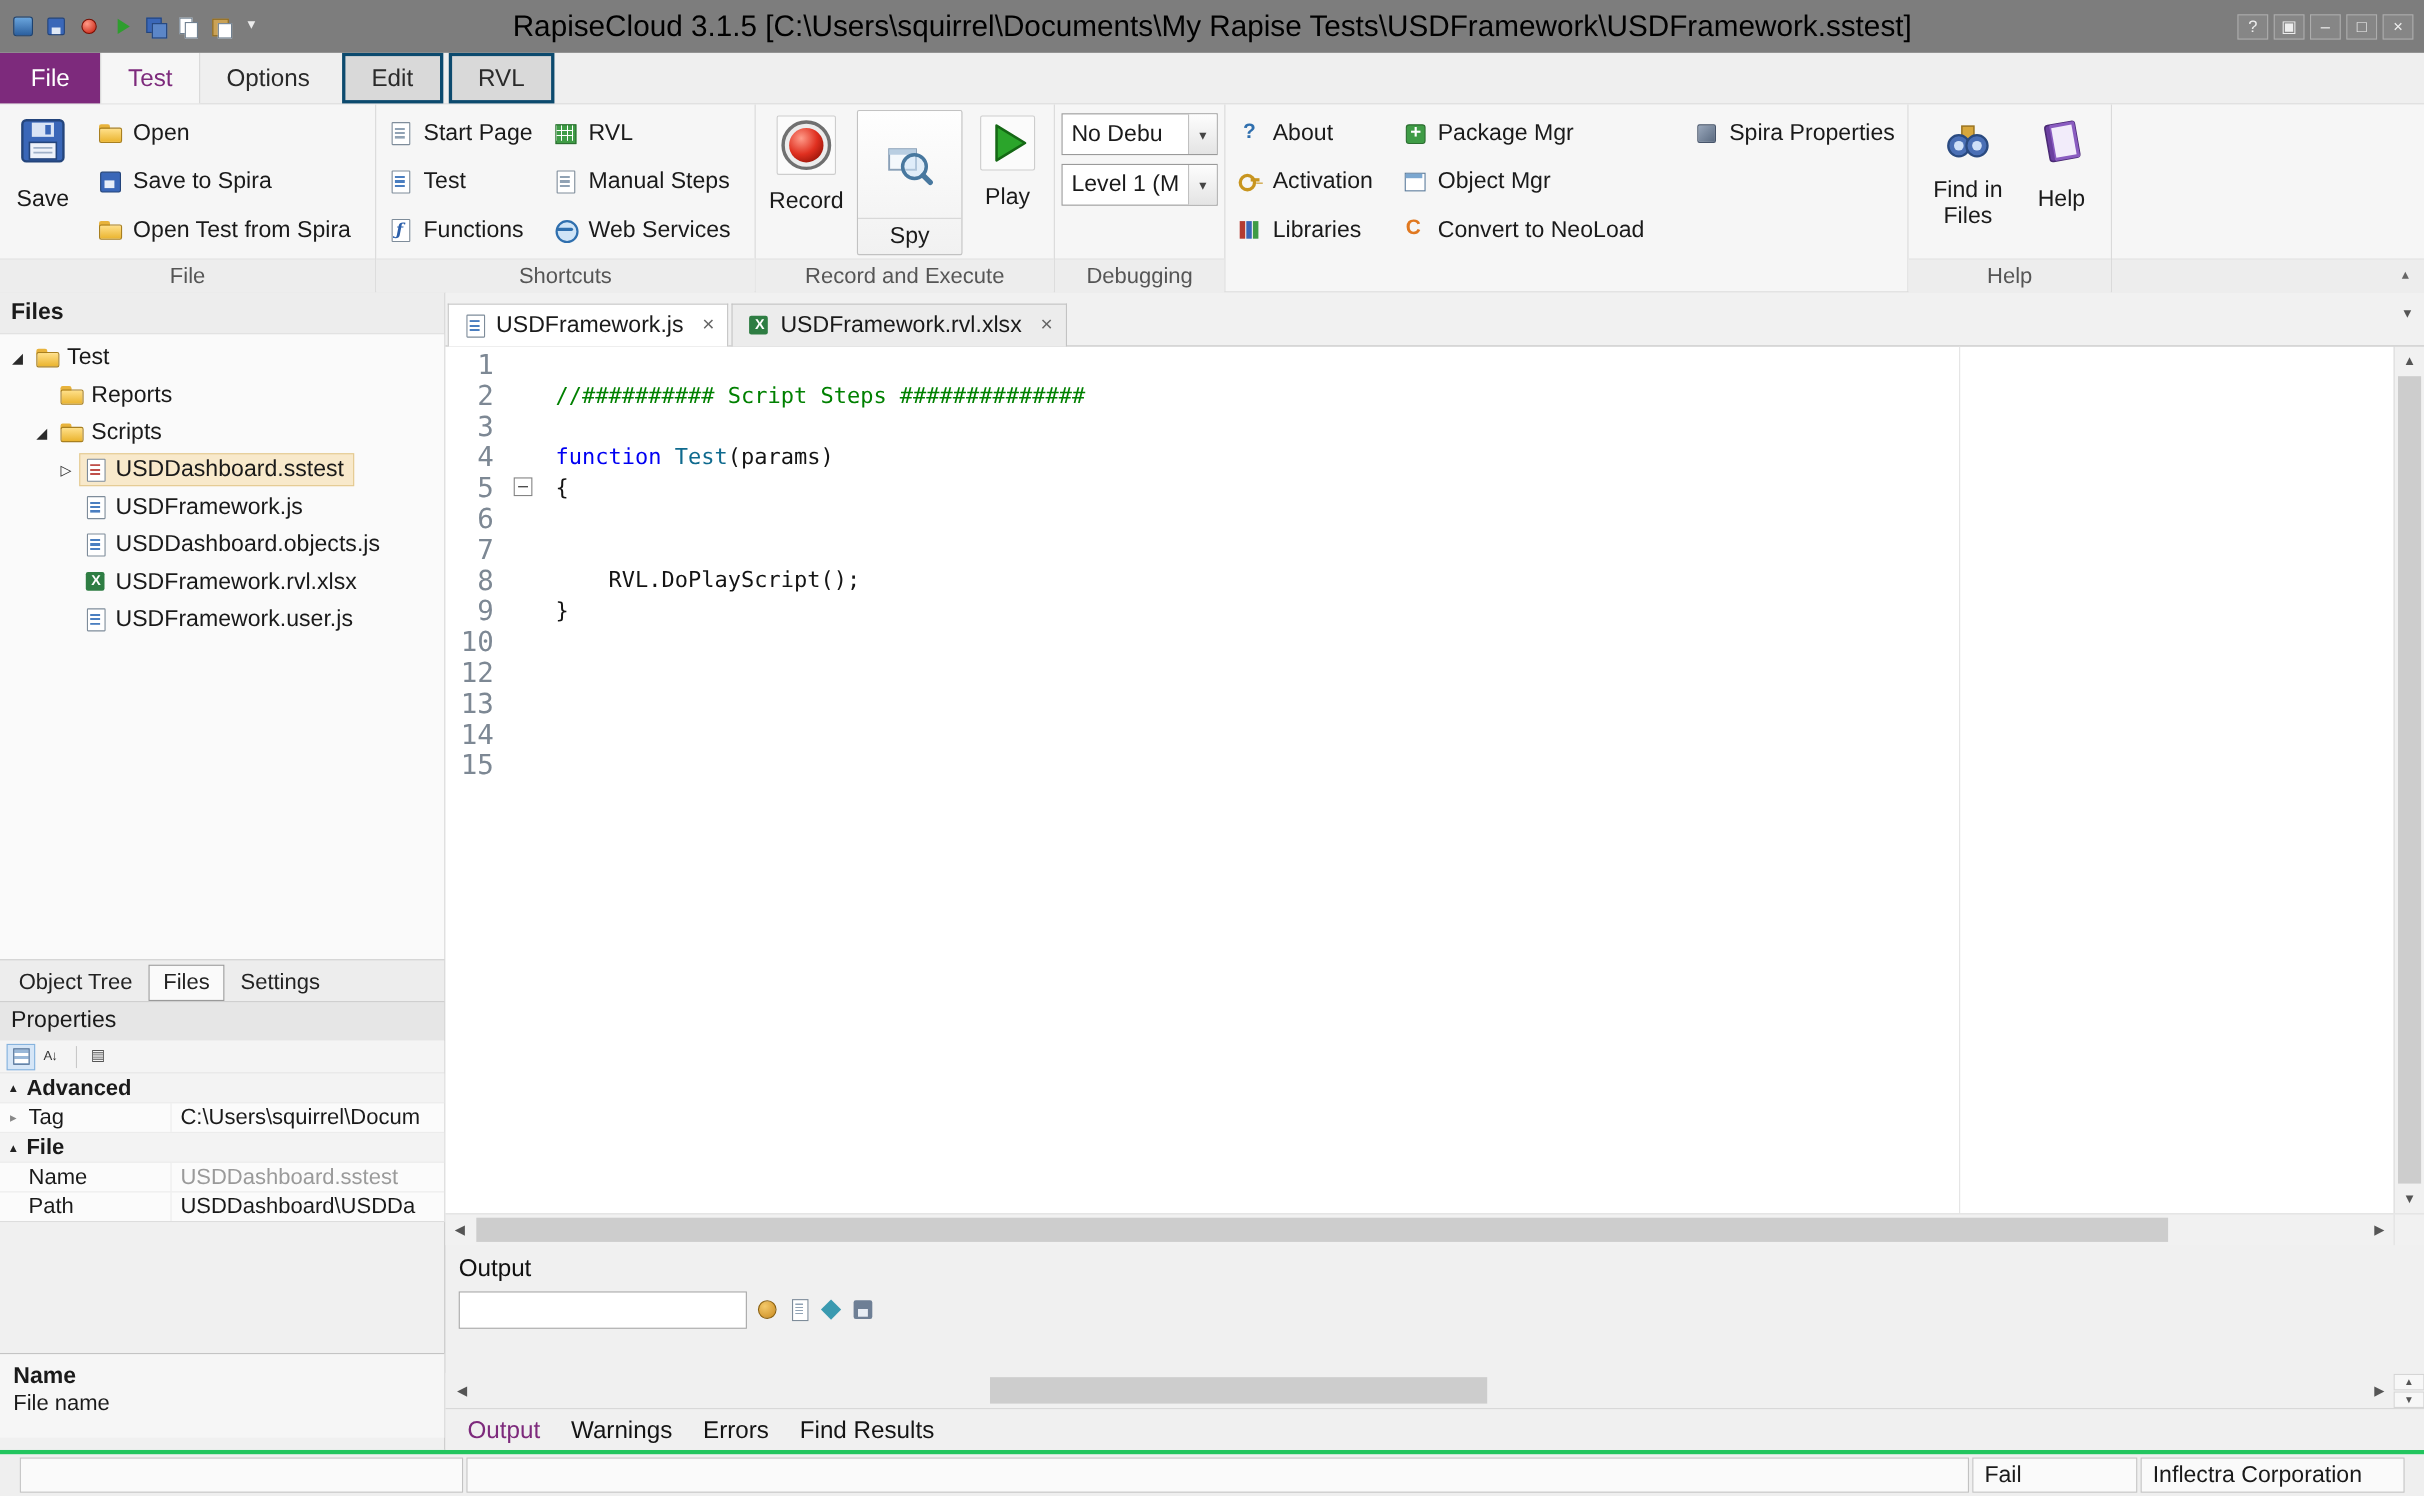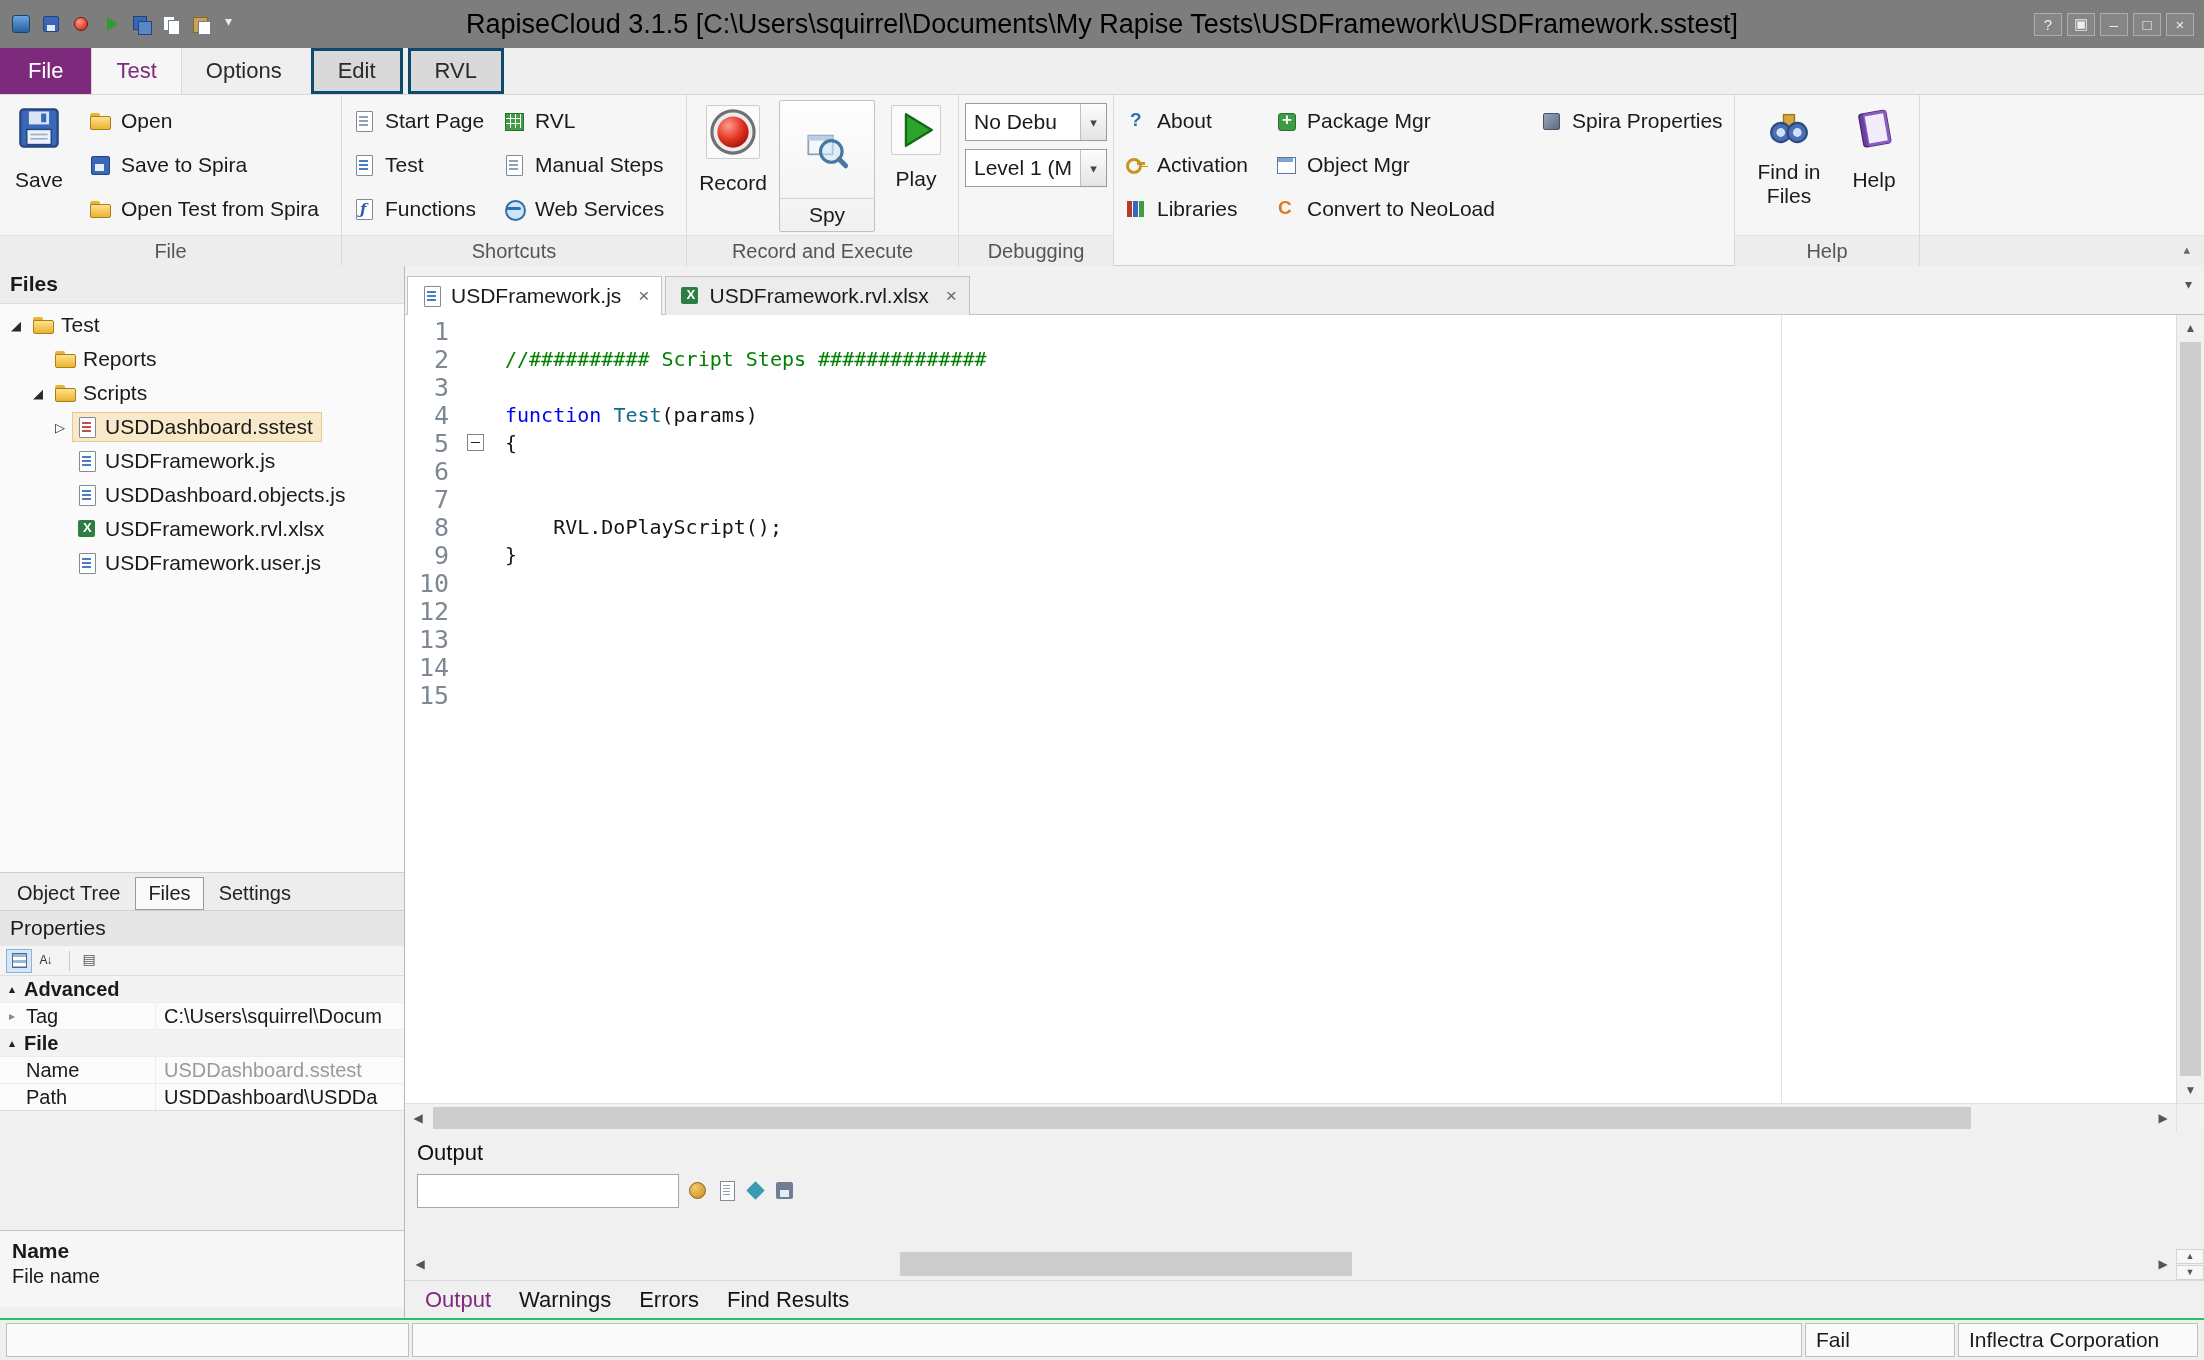--- a/index.html
+++ b/index.html
@@ -165,21 +165,21 @@
   .outscrollrow{height:32px;display:flex;align-items:stretch;background:#f0f0f0;padding-left:2px}
   .otrack{flex:1;position:relative}
   .othumb{position:absolute;top:4px;height:24px;left:467px;width:452px;background:#cdcdcd}
   .outstack{width:28px;flex:none;display:flex;flex-direction:column;justify-content:center;gap:1px}
   .ministack{height:15px;display:flex;align-items:center;justify-content:center;font-size:9px;color:#555;border:1px solid #d5d5d5;background:#f7f7f7}
   .outtabs{height:38px;display:flex;align-items:center;gap:4px;padding-left:8px;border-top:1px solid #d8d8d8;background:#f0f0f0}
   .otab{padding:2px 12px;font-size:22px;color:#141414}
   .otab.active{color:#7d2a7c}
 
   
-  .statusbar{height:42px;background:#efefef;border-top:2px solid #22c55e;display:flex;align-items:stretch;padding:3px 6px;gap:3px}
+  .statusbar{height:42px;background:#efefef;border-top:4px solid #22c55e;display:flex;align-items:stretch;padding:3px 18px;gap:3px}
   .scell{border:1px solid #c2c2c2;background:#fafafa;display:flex;align-items:center;padding:0 10px;font-size:21px;white-space:nowrap}
   .sflex{flex:1}
 </style>
 </head>
 <body>
 
 <div class="titlebar">
   <div class="qat" id="qat">
       <span class="qico q-app-icon"></span>
       <span class="qico q-save-icon"></span>

